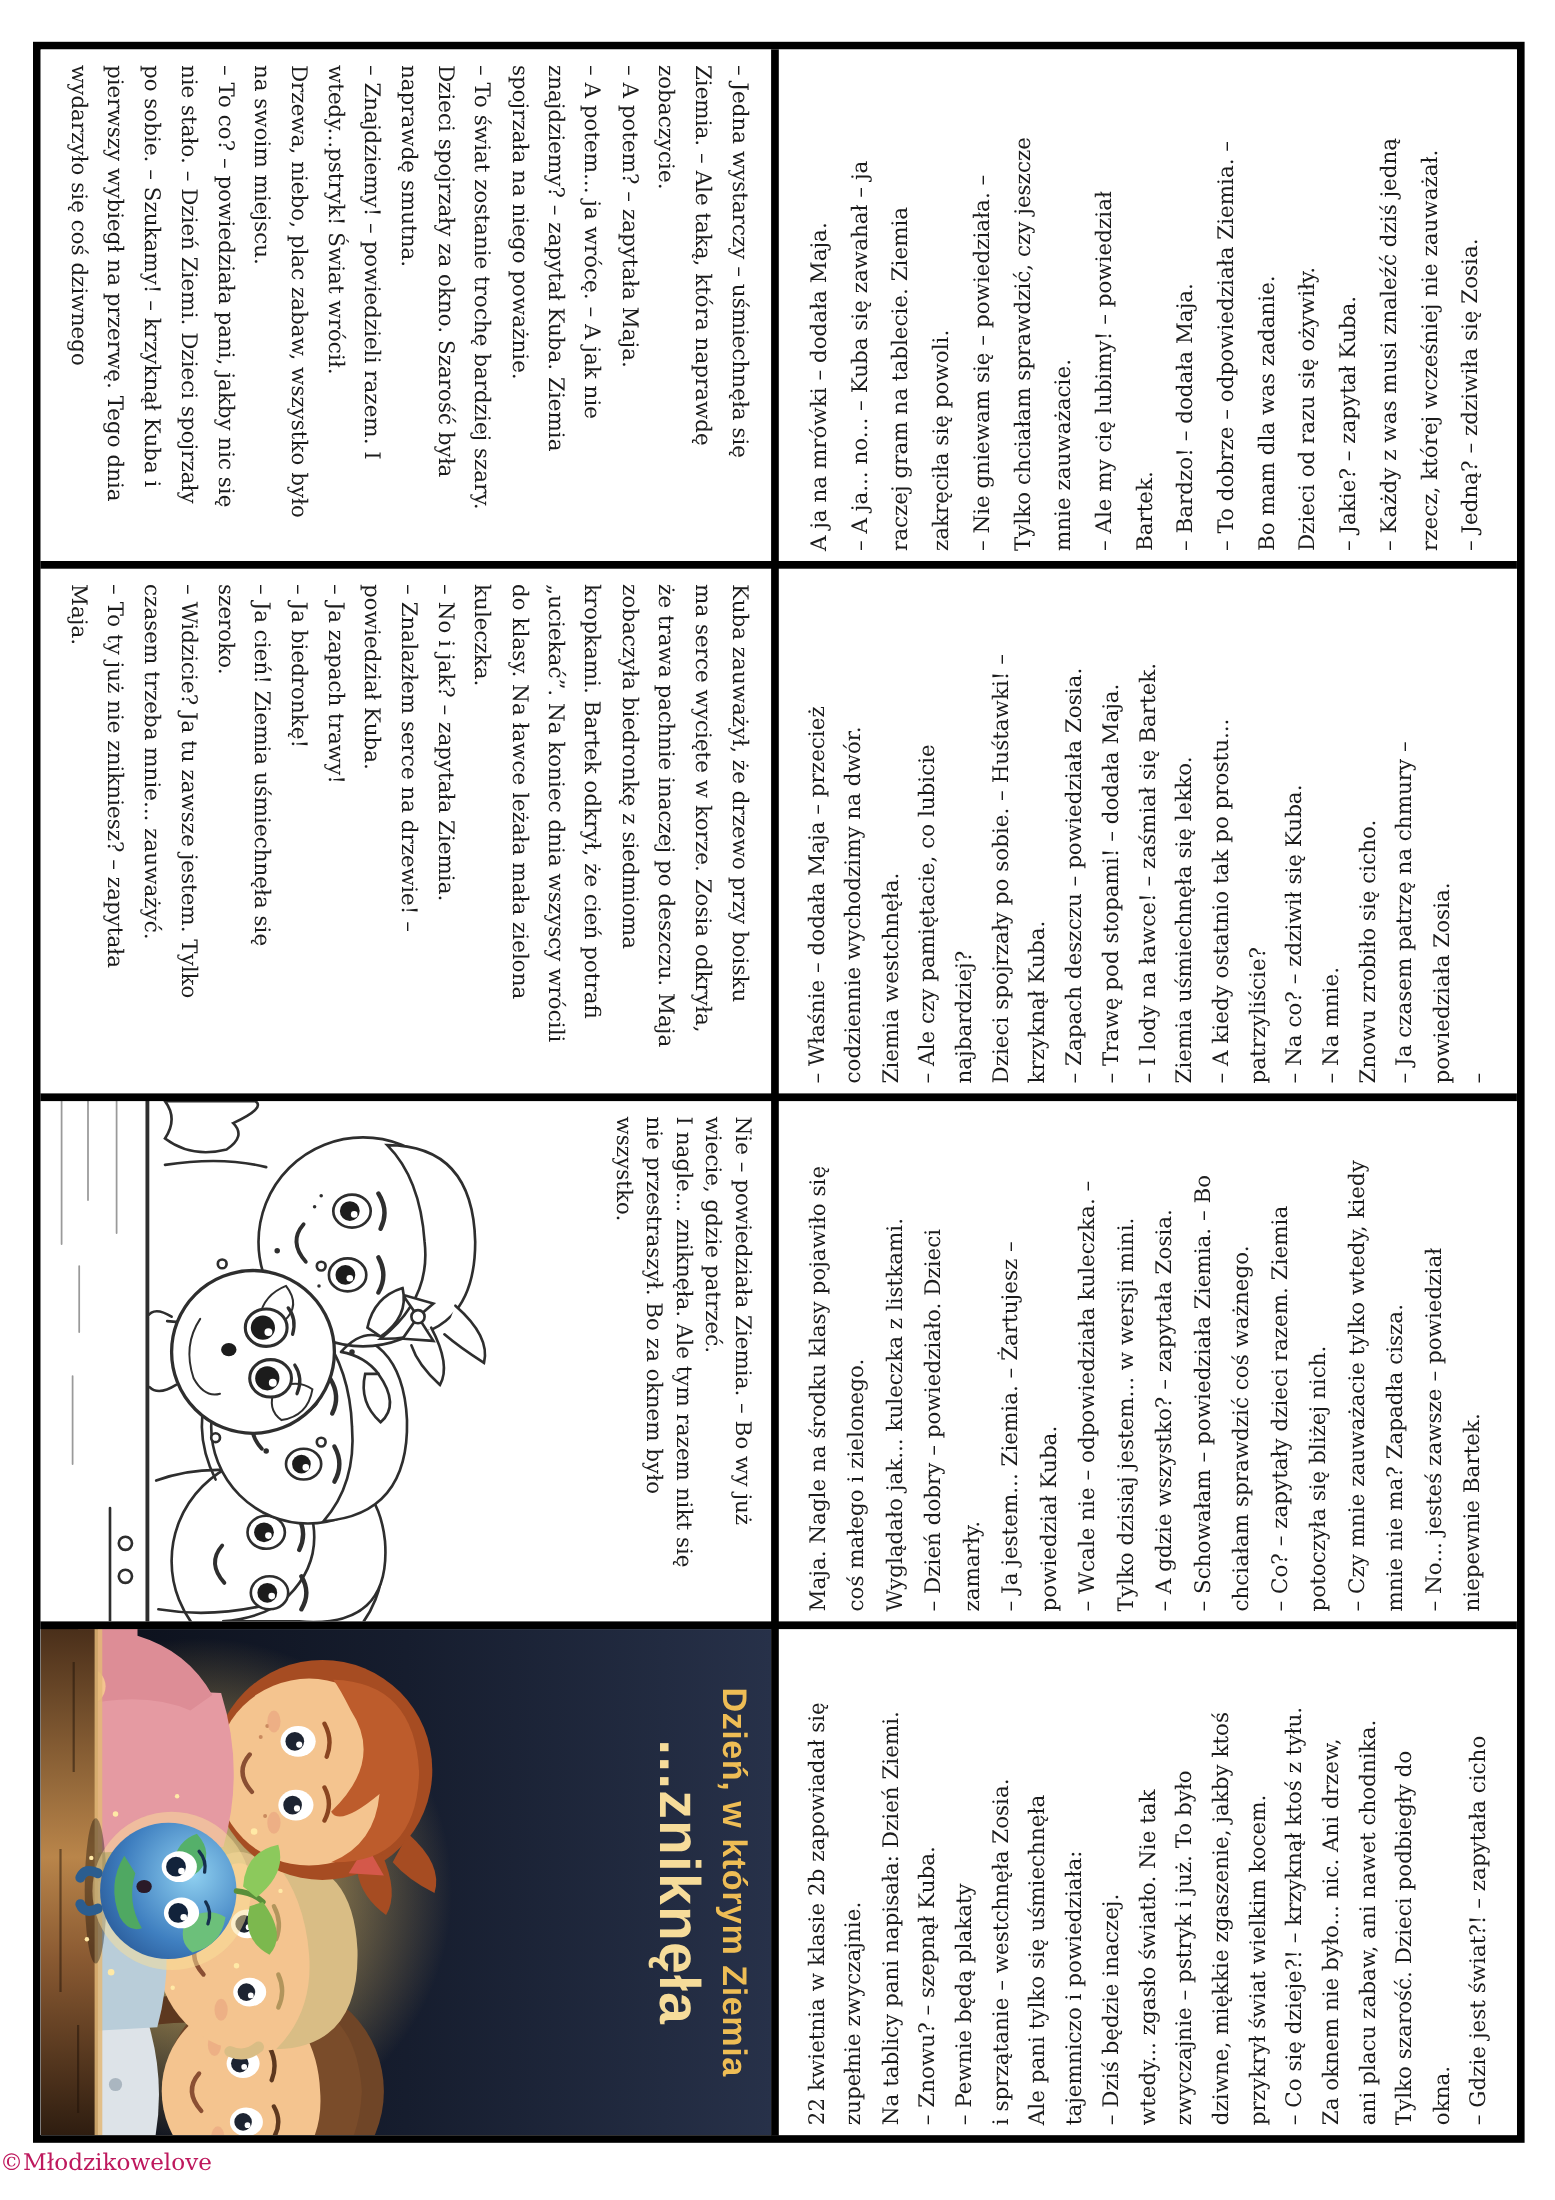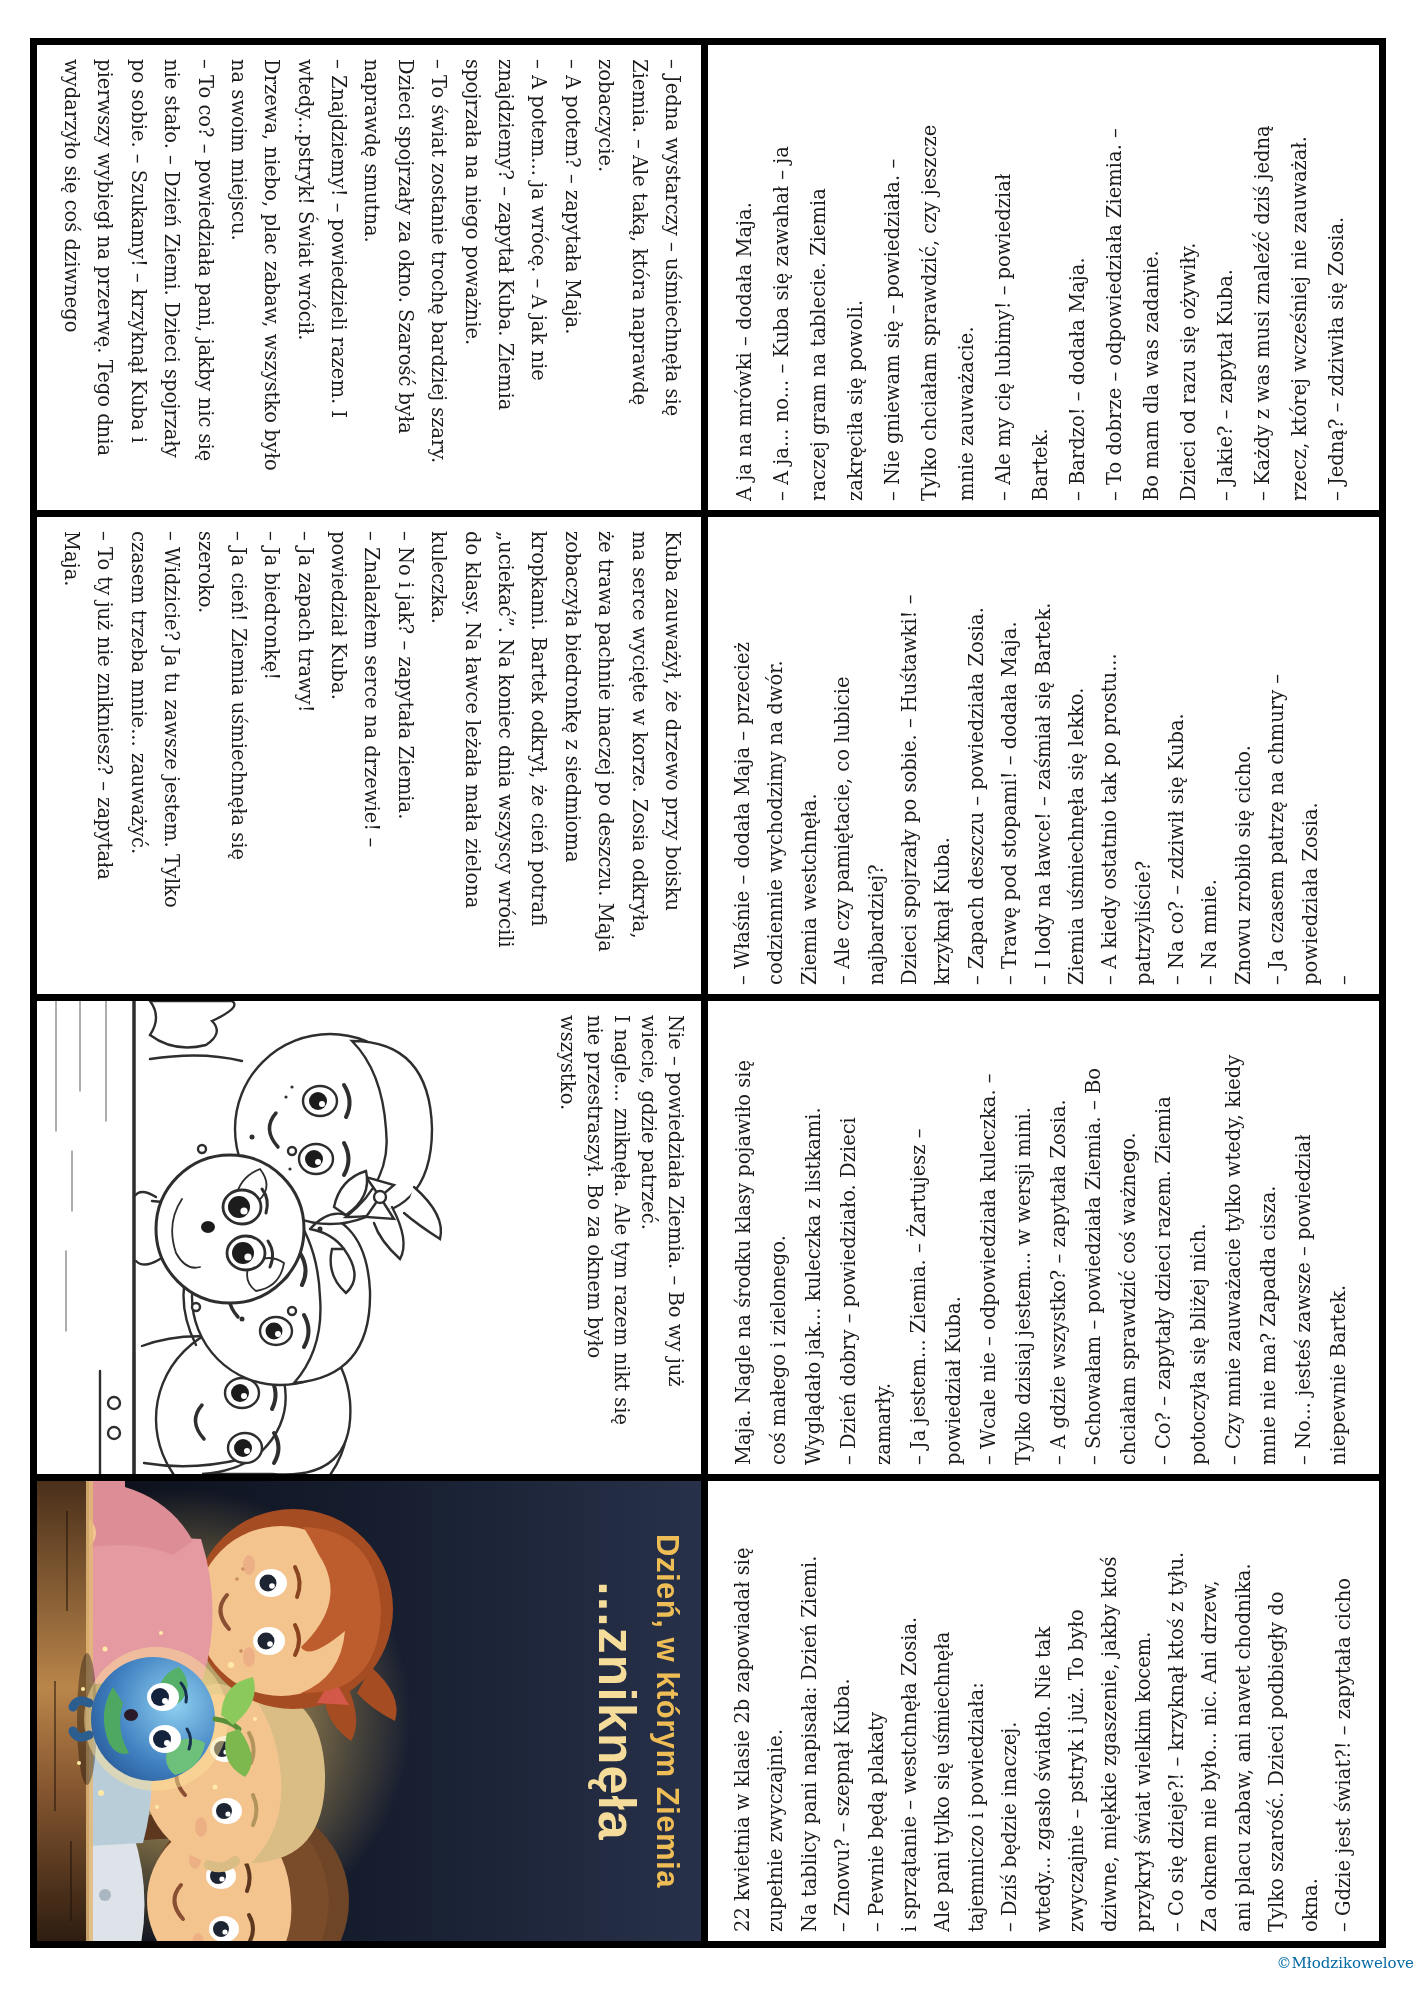--- a/index.html
+++ b/index.html
@@ -35,22 +35,22 @@
   #p-r3r .line{height:35px;line-height:35px;}
   #p-r3l .line{height:27px;line-height:27px;}
   
   .coloring-wrap{position:absolute;left:0;bottom:0;width:473px;height:505px;}
   
   .cover-art{position:absolute;left:0;top:0;width:460px;height:664px;}
   .cover-title{position:absolute;left:0;top:16px;width:100%;text-align:center;z-index:2;
                font-family:"Liberation Sans",sans-serif;font-weight:bold;}
   .cover-title .t1{font-size:31px;letter-spacing:0.5px;}
   .cover-title .t2{font-size:52px;margin-top:2px;letter-spacing:1px;}
-  .copyright{position:absolute;left:0;top:1954px;width:100%;text-align:right;
-             font-size:15px;color:#0369a1;}
+  .copyright{position:absolute;left:0;top:1954px;width:100%;text-align:left;
+             font-size:21px;color:#be185d;}
 </style>
 </head>
 <body>
 
 <div class="sheet">
 
   <div class="pnl" id="p-r1l">
     <div class="pg pg-cw">
         <div class="line">– Jedna wystarczy – uśmiechnęła się</div>
         <div class="line">Ziemia. – Ale taką, która naprawdę</div>

